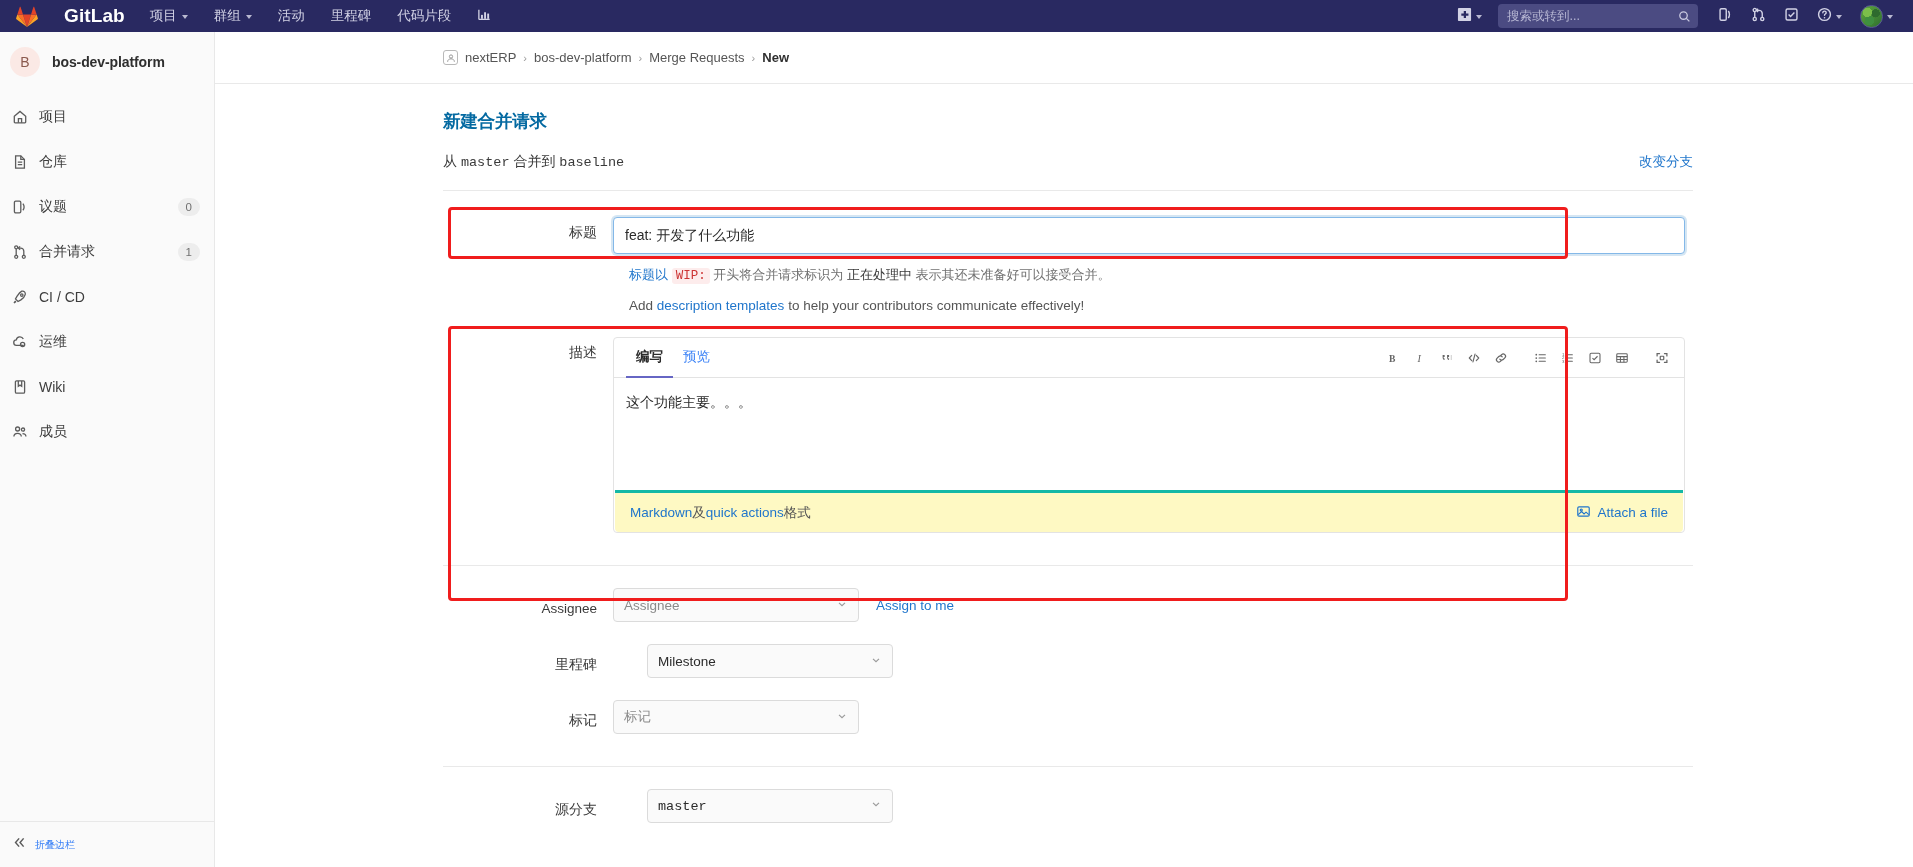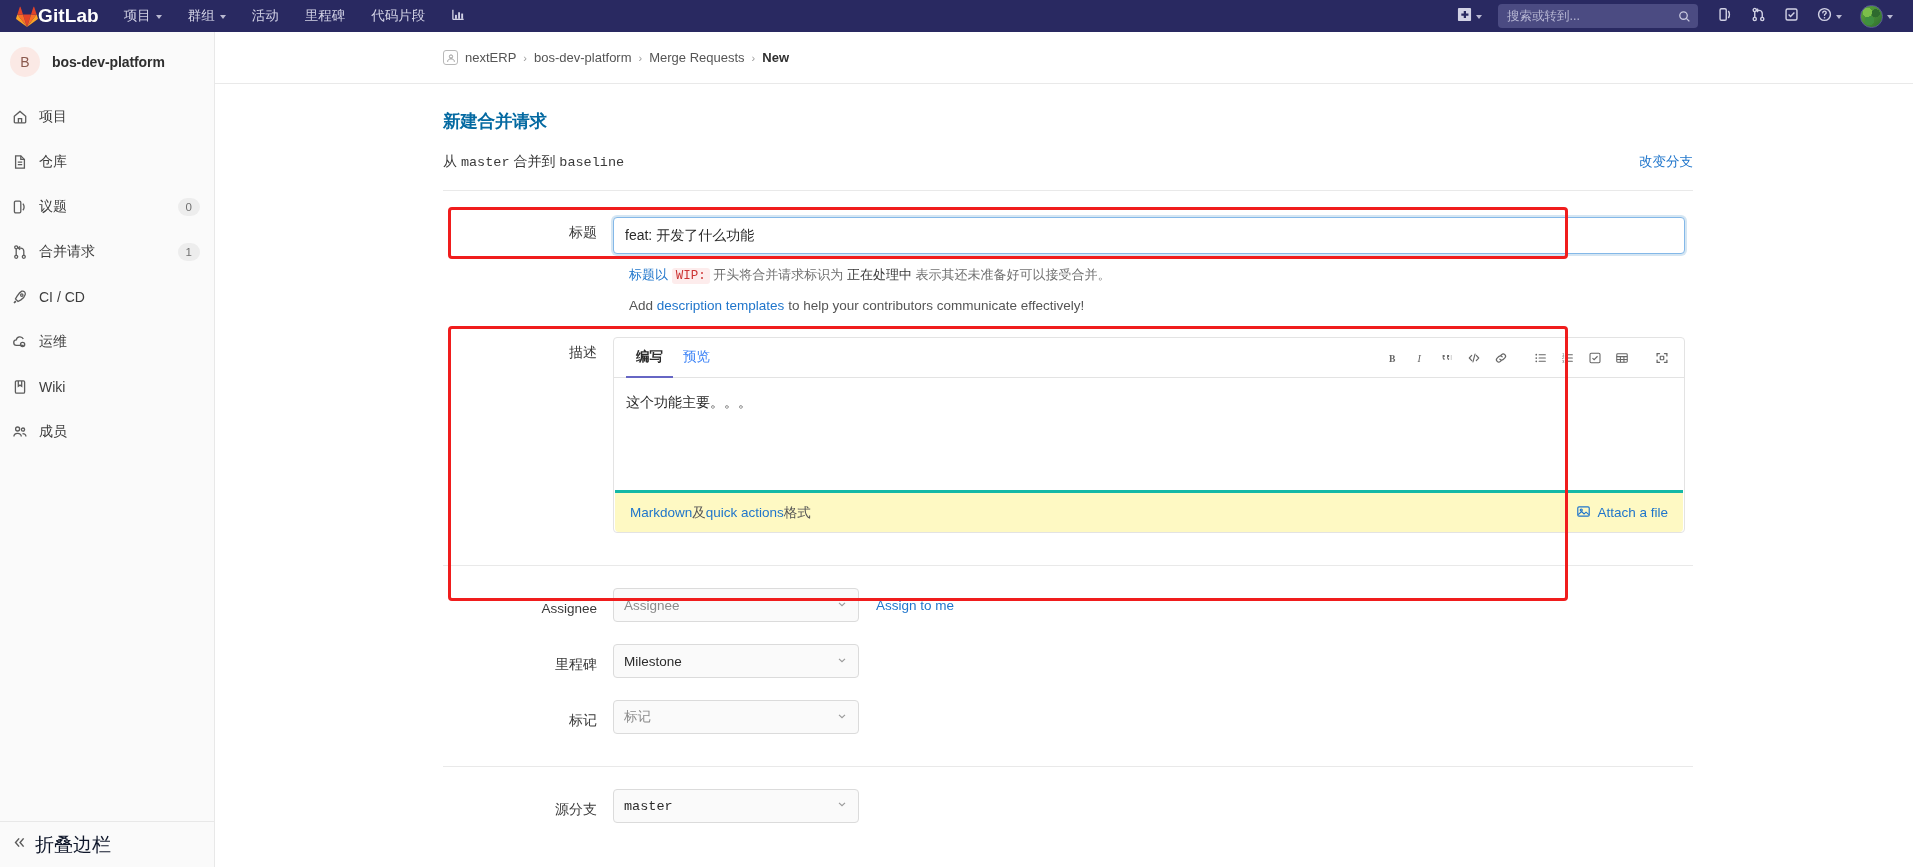--- a/index.html
+++ b/index.html
@@ -14,21 +14,21 @@
   .mono { font-family: "Liberation Mono", "DejaVu Sans Mono", monospace; }
 
   
   #topnav {
     position: absolute; top: 0; left: 0; width: 1913px; height: 32px;
     background: #292961;
     display: flex; align-items: center;
     z-index: 40;
   }
   .nav-logo {
-    display: flex; align-items: center; gap: 0;
+    display: flex; align-items: center; gap: 26px;
     padding: 0 12px 0 16px; height: 32px;
   }
   .nav-logo svg { display: block; }
   .nav-logo-text {
     color: #fff; font-size: 19px; font-weight: 600; letter-spacing: .1px;
   }
   .nav-links { display: flex; align-items: center; height: 32px; }
   .nav-link {
     color: #d2d2e5; font-size: 13.5px; padding: 0 13px; height: 32px;
     display: flex; align-items: center; gap: 5px; cursor: pointer;
@@ -103,21 +103,21 @@
   .side-badge {
     margin-left: auto; font-size: 11.5px; color: #707070;
     background: #ededed; border-radius: 10px; padding: 1px 8px; min-width: 22px;
     text-align: center; line-height: 16px;
   }
   .side-foot {
     position: absolute; bottom: 0; left: 0; width: 214px; height: 46px;
     border-top: 1px solid #e8e8e8; display: flex; align-items: center;
     padding-left: 12px; gap: 8px; cursor: pointer; background: #fafafa;
   }
-  .side-foot .t { font-size: 19px; color: #0f172a; }
+  .side-foot .t { font-size: 10px; color: #3b82f6; }
 
   
   #main {
     position: absolute; top: 32px; left: 215px; width: 1698px; height: 835px;
     background: #fff; overflow: hidden;
   }
   .crumbs {
     display: flex; align-items: center; gap: 7px;
     padding: 13px 0 13px 228px; font-size: 13px; color: #555;
     border-bottom: 1px solid #e9e9e9; height: 52px;
@@ -226,21 +226,21 @@
   }
 
   
   .sel-row { display: flex; align-items: center; margin-top: 22px; }
   .gl-select {
     width: 246px; height: 34px; border: 1px solid #dbdbdb; border-radius: 4px;
     background: #fafafa; display: flex; align-items: center;
     padding: 0 10px; font-size: 13.5px; color: #8a8a8a; cursor: pointer;
     position: relative;
   }
-  .gl-select.filled { color: #2b2b2b; }
+  .gl-select.filled { color: #2b2b2b; margin-left: 34px; }
   .gl-select .chev {
     margin-left: auto; color: #9a9a9a;
   }
   .assign-me {
     margin-left: 17px; color: #1f75cb; font-size: 13.5px; cursor: pointer;
   }
   hr.rule2 {
     border: none; border-top: 1px solid #e9e9e9;
     margin: 32px 0 0 0; width: 1250px;
   }

